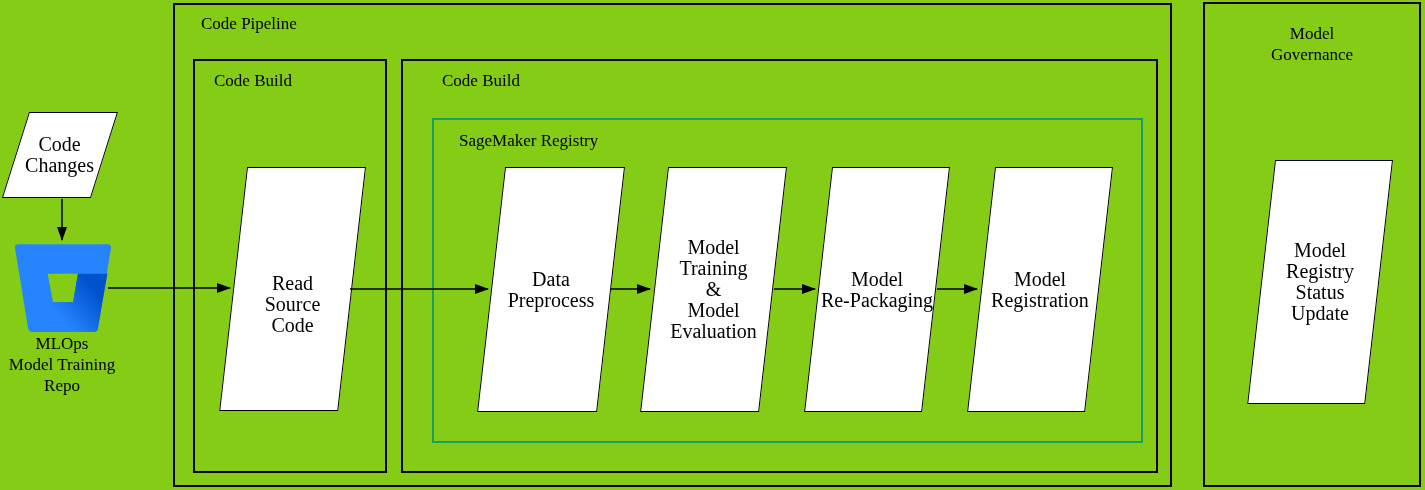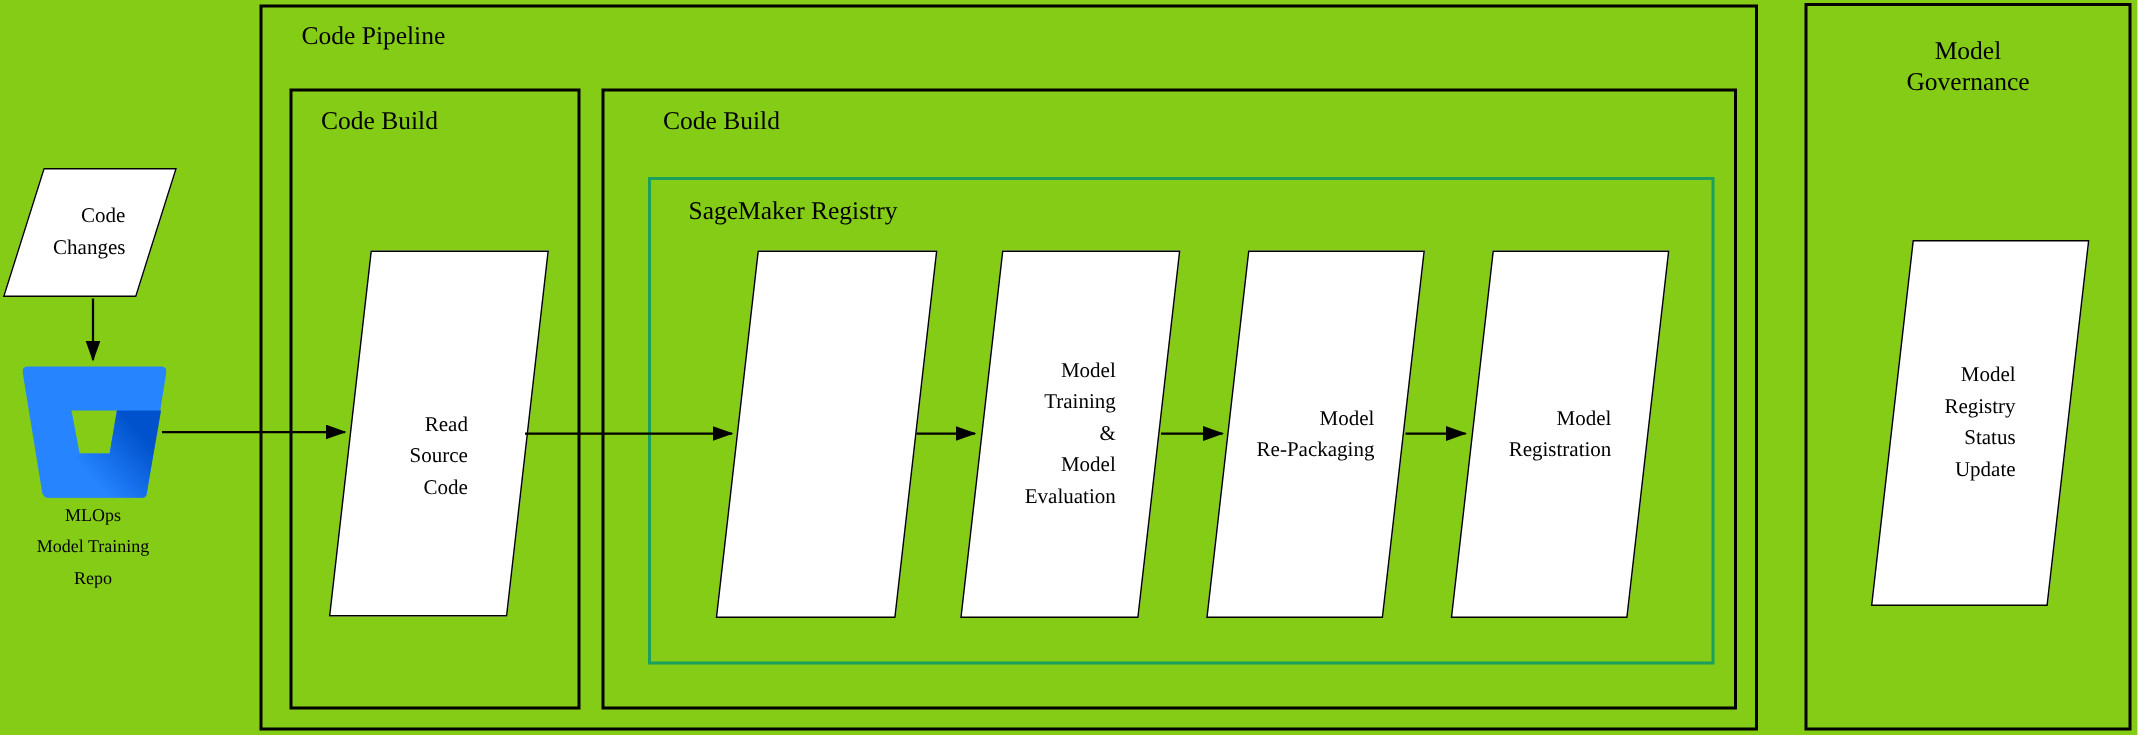--- a/index.html
+++ b/index.html
@@ -40,32 +40,32 @@
     background:#ffffff;
     transform-origin:0 0;
   }
   .skew-6{transform:skewX(-6.5deg);}
   .skew-17{transform:skewX(-17.5deg);}
   .para-label{
     position:absolute;
     display:flex;
     align-items:center;
     justify-content:center;
-    text-align:right;
-    font-size:14px;
+    text-align:center;
+    font-size:20px;
     line-height:21px;
     white-space:pre-line;
     pointer-events:none;
   }
   .icon{
     position:absolute;
   }
   .icon-caption{
     position:absolute;
-    font-size:12px;
+    font-size:17px;
     line-height:21px;
     text-align:center;
     white-space:pre-line;
   }
   svg.connectors{
     position:absolute;
     left:0;top:0;
     pointer-events:none;
   }
   svg.connectors line{
@@ -103,20 +103,22 @@
   <div class="para skew-17" style="left:29px;top:112px;width:89px;height:86px;"></div>
   <div class="para-label" style="left:15px;top:112px;width:89px;height:86px;">Code
 Changes</div>
 
   <div class="para skew-6" style="left:247px;top:167px;width:119px;height:244px;"></div>
   <div class="para-label" style="left:233px;top:182px;width:119px;height:244px;">Read
 Source
 Code</div>
 
   <div class="para skew-6" style="left:505px;top:167px;width:120px;height:245px;"></div>
+  <div class="para-label" style="left:491px;top:167px;width:120px;height:245px;">Data
+Preprocess</div>
 
   <div class="para skew-6" style="left:668px;top:167px;width:119px;height:245px;"></div>
   <div class="para-label" style="left:654px;top:167px;width:119px;height:245px;">Model
 Training
 &amp;
 Model
 Evaluation</div>
 
   <div class="para skew-6" style="left:832px;top:167px;width:118px;height:245px;"></div>
   <div class="para-label" style="left:818px;top:167px;width:118px;height:245px;">Model

